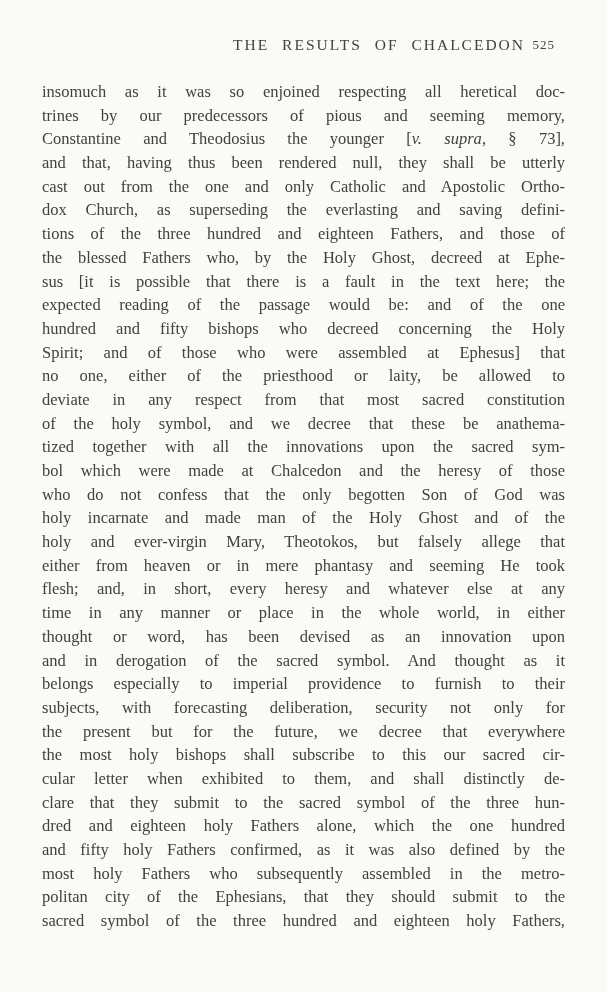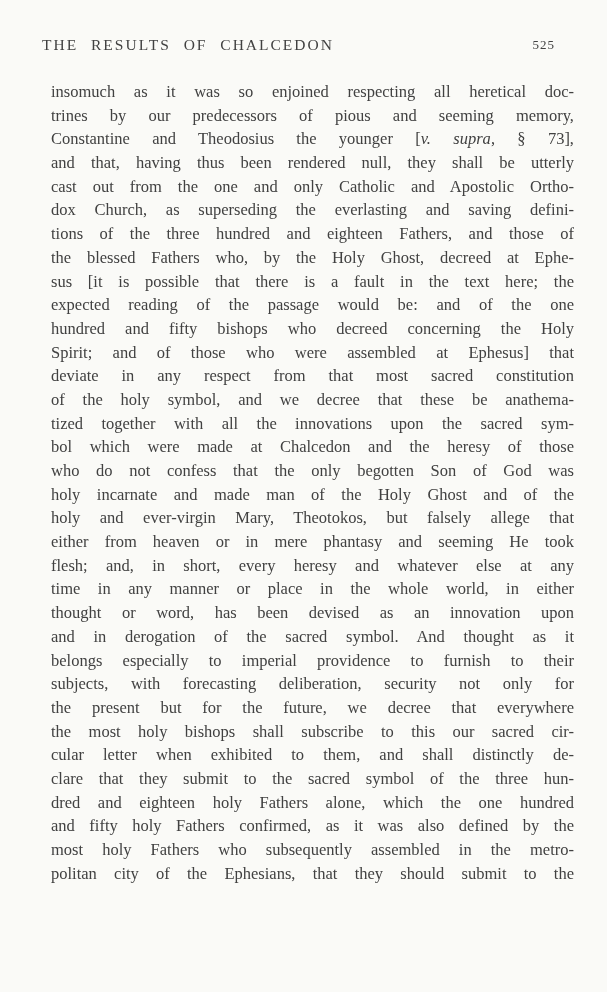--- a/index.html
+++ b/index.html
@@ -22,37 +22,36 @@
   }
   .header {
     position: relative;
     height: 26px;
     margin-bottom: 18px;
   }
   .header-title {
     position: absolute;
     left: 0;
     right: 40px;
-    text-align: left;
+    text-align: right;
     font-size: 15.5px;
     letter-spacing: 2px;
     word-spacing: 7px;
     white-space: nowrap;
     color: var(--text-color, #414141);
   }
   .page-number {
     position: absolute;
     right: 10px;
     top: 1px;
     font-size: 13px;
     letter-spacing: 1px;
   }
   .body-text {
     width: 100%;
-    margin-left: 9px;
   }
   .line {
     font-size: 16.5px;
     line-height: 23.7px;
     height: 23.7px;
     text-align: justify;
     text-align-last: justify;
     white-space: normal;
     overflow: hidden;
   }
@@ -74,20 +73,21 @@
       <div class="line"><span>Constantine and Theodosius the younger [</span><i>v. supra</i><span>, § 73],</span></div>
       <div class="line"><span>and that, having thus been rendered null, they shall be utterly</span></div>
       <div class="line"><span>cast out from the one and only Catholic and Apostolic Ortho-</span></div>
       <div class="line"><span>dox Church, as superseding the everlasting and saving defini-</span></div>
       <div class="line"><span>tions of the three hundred and eighteen Fathers, and those of</span></div>
       <div class="line"><span>the blessed Fathers who, by the Holy Ghost, decreed at Ephe-</span></div>
       <div class="line"><span>sus [it is possible that there is a fault in the text here; the</span></div>
       <div class="line"><span>expected reading of the passage would be: and of the one</span></div>
       <div class="line"><span>hundred and fifty bishops who decreed concerning the Holy</span></div>
       <div class="line"><span>Spirit; and of those who were assembled at Ephesus] that</span></div>
+      <div class="line"><span>no one, either of the priesthood or laity, be allowed to</span></div>
       <div class="line"><span>deviate in any respect from that most sacred constitution</span></div>
       <div class="line"><span>of the holy symbol, and we decree that these be anathema-</span></div>
       <div class="line"><span>tized together with all the innovations upon the sacred sym-</span></div>
       <div class="line"><span>bol which were made at Chalcedon and the heresy of those</span></div>
       <div class="line"><span>who do not confess that the only begotten Son of God was</span></div>
       <div class="line"><span>holy incarnate and made man of the Holy Ghost and of the</span></div>
       <div class="line"><span>holy and ever-virgin Mary, Theotokos, but falsely allege that</span></div>
       <div class="line"><span>either from heaven or in mere phantasy and seeming He took</span></div>
       <div class="line"><span>flesh; and, in short, every heresy and whatever else at any</span></div>
       <div class="line"><span>time in any manner or place in the whole world, in either</span></div>
@@ -96,14 +96,15 @@
       <div class="line"><span>belongs especially to imperial providence to furnish to their</span></div>
       <div class="line"><span>subjects, with forecasting deliberation, security not only for</span></div>
       <div class="line"><span>the present but for the future, we decree that everywhere</span></div>
       <div class="line"><span>the most holy bishops shall subscribe to this our sacred cir-</span></div>
       <div class="line"><span>cular letter when exhibited to them, and shall distinctly de-</span></div>
       <div class="line"><span>clare that they submit to the sacred symbol of the three hun-</span></div>
       <div class="line"><span>dred and eighteen holy Fathers alone, which the one hundred</span></div>
       <div class="line"><span>and fifty holy Fathers confirmed, as it was also defined by the</span></div>
       <div class="line"><span>most holy Fathers who subsequently assembled in the metro-</span></div>
       <div class="line"><span>politan city of the Ephesians, that they should submit to the</span></div>
+      <div class="line"><span>sacred symbol of the three hundred and eighteen holy Fathers,</span></div>
     </div>
 </div>
 
 </body></html>

